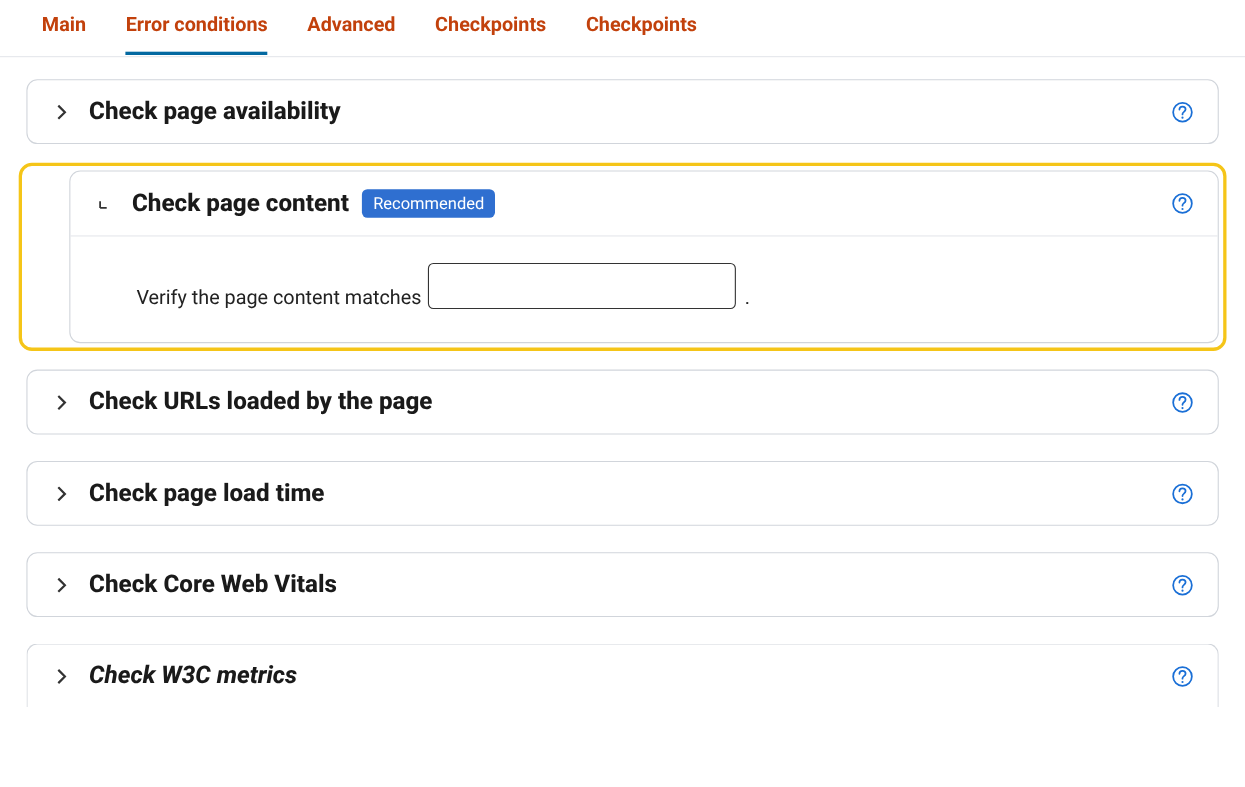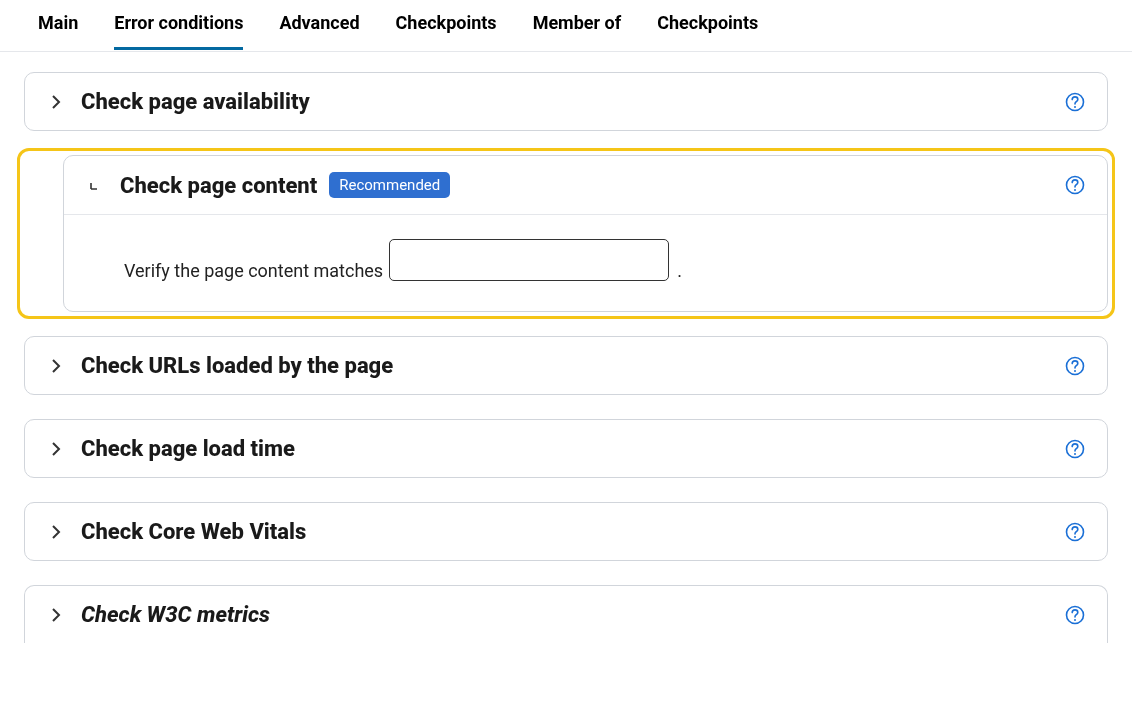--- a/index.html
+++ b/index.html
@@ -13,21 +13,21 @@
       display: flex;
       gap: 36px;
       padding: 0 38px;
       border-bottom: 1px solid #e5e7eb;
       height: 52px;
       align-items: center;
     }
     .tab {
       font-weight: 700;
       font-size: 18px;
-      color: #000000;
+      color: #c2410c;
       padding-top: 10px;
       padding-bottom: 14px;
       cursor: pointer;
       border-bottom: 3px solid transparent;
     }
     .tab.active {
       border-bottom: 3px solid #0369a1;
     }
     .content {
       padding: 20px 24px 0 24px;
@@ -113,21 +113,20 @@
     .period { margin-left: 2px; }
   </style>
 </head>
 <body>
 
 <div class="tabs">
   <div class="tab">Main</div>
   <div class="tab active">Error conditions</div>
   <div class="tab">Advanced</div>
   <div class="tab">Checkpoints</div>
-  <div class="tab">Member of</div>
   <div class="tab">Checkpoints</div>
 </div>
 
 <div class="content">
 
   <div class="panel">
     <div class="panel-header">
       <span class="chev">
         <svg width="10" height="14" viewBox="0 0 10 14">
             <path d="M2 1 L8 7 L2 13" fill="none" stroke="#333" stroke-width="2"></path>

